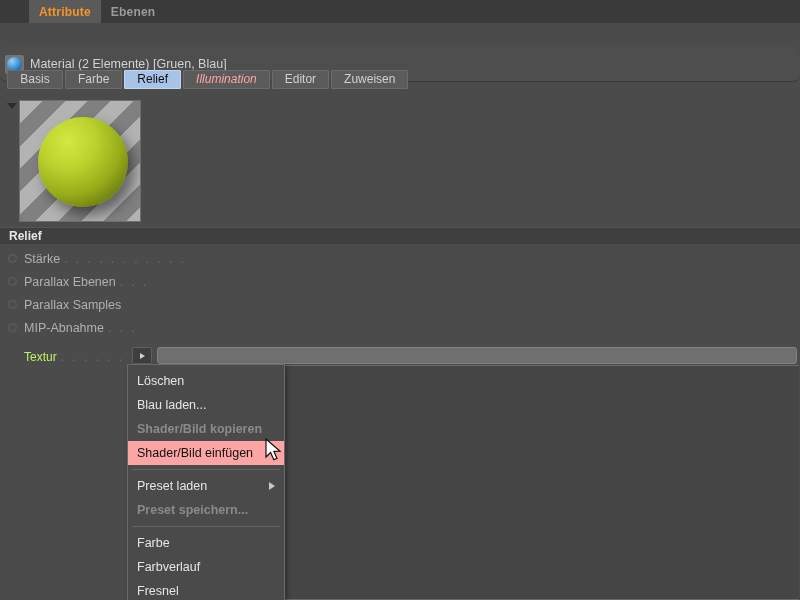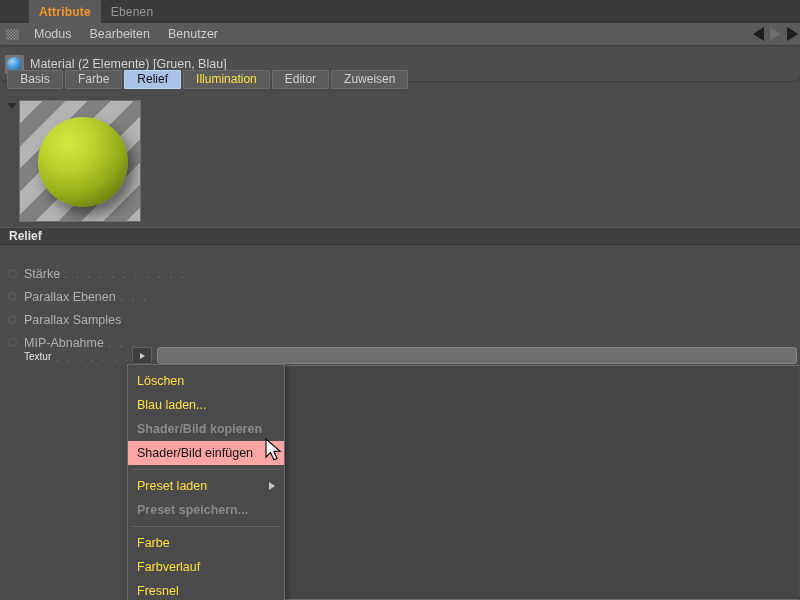--- a/index.html
+++ b/index.html
@@ -15,21 +15,21 @@
 
   
   .tabstrip {
     position: absolute; left: 0; top: 0; width: 800px; height: 23px;
     background: #3a3a3a;
     display: flex; align-items: flex-end; padding-left: 29px;
   }
   .tab {
     height: 23px; padding: 0 10px;
     display: flex; align-items: center;
-    font-size: 12px; letter-spacing: .2px;
+    font-size: 12px; letter-spacing: .2px; font-weight: bold;
   }
   .tab.active { background: #5a5a5a; color: #f79528; font-weight: bold; }
   .tab.inactive { background: #3a3a3a; color: #9a9a9a; }
   .tabstrip .filler { flex: 1; height: 23px; background: #3a3a3a; }
 
   
   .menubar {
     position: absolute; left: 0; top: 23px; width: 800px; height: 23px;
     background: #5a5a5a;
     display: flex; align-items: center;
@@ -75,21 +75,21 @@
     position: absolute; left: 0; top: 68px; width: 800px; height: 22px;
     display: flex; align-items: center; padding-left: 7px; gap: 2px;
   }
   .ptab {
     height: 19px; min-width: 56px; padding: 0 12px;
     display: flex; align-items: center; justify-content: center;
     background: #5b5b5b; color: #d0d0d0; font-size: 12px;
     border: 1px solid #6b6b6b; border-radius: 1px;
   }
   .ptab.sel { background: #a9c2e8; color: #101010; border-color: #c3d5ef; }
-  .ptab.dim { color: #fde047; }
+  .ptab.dim { color: #fca5a5; font-style: italic; }
 
   
   .previewrow { position: absolute; left: 0; top: 99px; width: 800px; height: 127px; }
   .collapse {
     position: absolute; left: 7px; top: 4px; width: 0; height: 0;
     border-left: 5px solid transparent; border-right: 5px solid transparent;
     border-top: 6px solid #2c2c2c;
   }
   .preview {
     position: absolute; left: 19px; top: 1px; width: 122px; height: 122px;
@@ -107,21 +107,21 @@
     box-shadow: 6px 8px 13px rgba(0,0,0,.45);
   }
 
   
   .sechdr {
     position: absolute; left: 0; top: 227px; width: 800px; height: 18px;
     background: #3f3f3f; color: #e6e6e6; font-weight: bold; font-size: 12px;
     display: flex; align-items: center; padding-left: 9px;
     border-top: 1px solid #555; border-bottom: 1px solid #2f2f2f;
   }
-  .params { position: absolute; left: 0; top: 259px; width: 800px; height: 124px; background: #4b4b4b; }
+  .params { position: absolute; left: 0; top: 244px; width: 800px; height: 124px; background: #4b4b4b; }
   .prow { position: absolute; left: 0; width: 800px; height: 21px; display: flex; align-items: center; }
   .keydot {
     width: 9px; height: 9px; margin-left: 8px; margin-right: 7px; flex: none;
     border-radius: 50%; border: 1px solid #5e5e5e;
     background: radial-gradient(circle at 50% 50%, #4b4b4b 40%, #565656 100%);
   }
   .plabel { color: #b0b0b0; font-size: 12.5px; white-space: nowrap; }
   .dots { flex: 1; color: #6f6f6f; overflow: hidden; white-space: nowrap;
           letter-spacing: 2.5px; font-size: 12px; padding: 0 4px; }
   .numfield {
@@ -136,21 +136,21 @@
   }
   .slider {
     position: absolute; height: 17px; background: #3d3d3d; border: 1px solid #565656;
   }
   .slider > i { display: block; height: 100%; background: #8b8b8b; }
   .tick { position: absolute; top: 11px; width: 1px; height: 6px; background: #3d3d3d; }
   .chk { position: absolute; color: #c9c9c9; font-size: 13px; }
 
   
   .texrow { position: absolute; left: 0; top: 346px; width: 800px; height: 21px; display: flex; align-items: center; }
-  .texlabel { margin-left: 24px; color: #e5e5e5; font-size: 10px; }
+  .texlabel { margin-left: 24px; color: #bef264; font-size: 12px; }
   .texbtn {
     position: absolute; left: 132px; top: 347px; width: 20px; height: 17px;
     background: #3e3e3e; border: 1px solid #606060; border-radius: 2px;
     display: flex; align-items: center; justify-content: center;
   }
   .texbtn span { width: 0; height: 0; border-top: 3.5px solid transparent; border-bottom: 3.5px solid transparent; border-left: 5px solid #cfcfcf; }
   .texfield {
     position: absolute; left: 157px; top: 347px; width: 640px; height: 17px;
     background: #6f6f6f; border: 1px solid #838383; border-radius: 3px;
   }
@@ -164,21 +164,21 @@
     position: absolute; left: 0; top: 370px; width: 800px; height: 230px; background: #4b4b4b;
   }
 
   
   .ctxmenu {
     position: absolute; left: 127px; top: 364px; width: 158px;
     background: #4a4a4a; border: 1px solid #6a6a6a;
     padding: 4px 0 0 0; z-index: 20;
     box-shadow: 2px 2px 5px rgba(0,0,0,.35);
   }
-  .ctxitem { height: 24px; display: flex; align-items: center; padding-left: 9px; color: #fde047; font-size: 12.5px; position: relative; }
+  .ctxitem { height: 24px; display: flex; align-items: center; padding-left: 9px; color: #e5e5e5; font-size: 12.5px; position: relative; }
   .ctxitem.disabled { color: #8a8a8a; font-weight: bold; }
   .ctxitem.hl { background: #fca5a5; color: #111; }
   .ctxsep { height: 1px; margin: 4px 4px; background: #636363; }
   .submark { position: absolute; right: 9px; width: 0; height: 0;
              border-top: 4px solid transparent; border-bottom: 4px solid transparent; border-left: 6px solid #c8c8c8; }
 
   
   .cursor { position: absolute; left: 265px; top: 438px; z-index: 40; pointer-events: none; }
 </style>
 </head>
@@ -189,32 +189,20 @@
   <div class="tabstrip">
     <div class="tab active">
       <span>Attribute</span>
     </div>
     <div class="tab inactive">
       <span>Ebenen</span>
     </div>
     <div class="filler"></div>
   </div>
 
-  <div class="menubar">
-    <div class="grip"></div>
-    <div class="menuitem">Modus</div>
-    <div class="menuitem">Bearbeiten</div>
-    <div class="menuitem">Benutzer</div>
-    <div class="spring"></div>
-    <div class="navarrows">
-      <div class="tri left"></div>
-      <div class="tri right-dim"></div>
-      <div class="tri right-edge"></div>
-    </div>
-  </div>
 
   <div class="objbar">
     <div class="matico"></div>
     <div class="objtitle">Material (2 Elemente) [Gruen, Blau]</div>
   </div>
 
   <div class="pagetabs">
     <div class="ptab">
         <span>Basis</span>
       </div>

